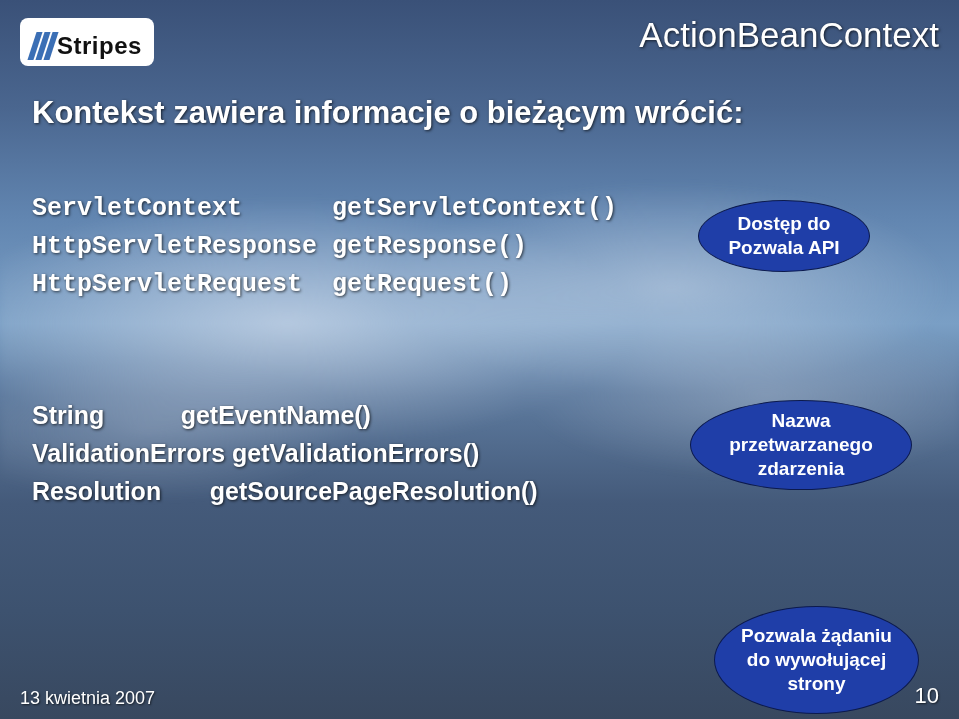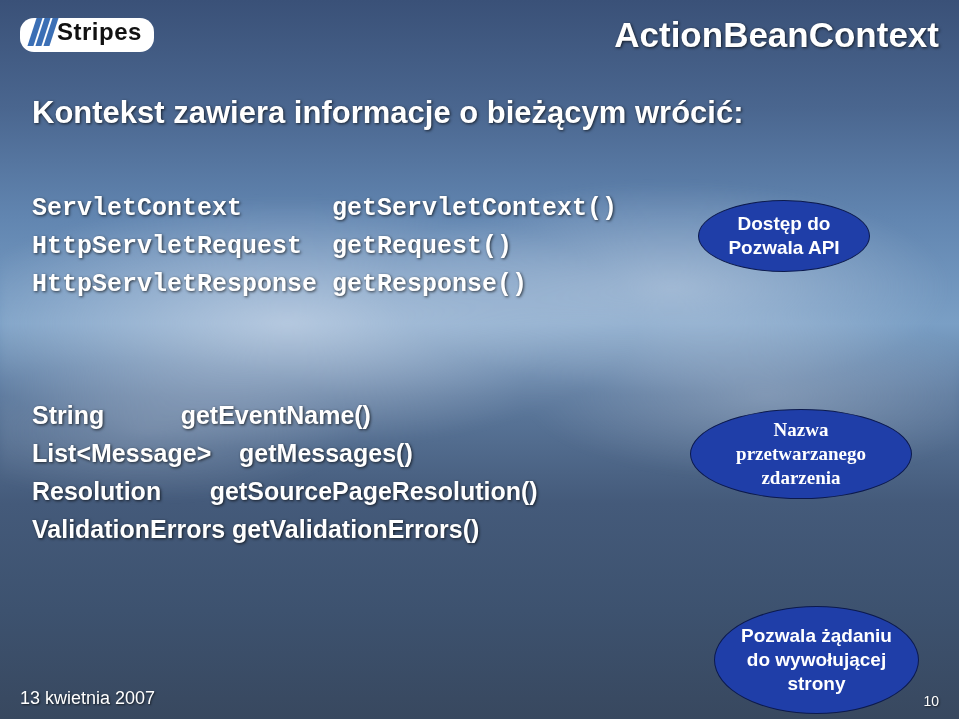--- a/index.html
+++ b/index.html
@@ -24,22 +24,22 @@
     filter: blur(4px);
   }
   .logo {
     position: absolute;
     top: 18px;
     left: 20px;
     display: flex;
     align-items: center;
     gap: 3px;
     background: #fff;
-    padding: 0 12px 6px 10px;
-    border-radius: 14px;
+    padding: 14px 12px 6px 10px;
+    border-radius: 8px;
   }
   .logo-icon {
     display: flex;
     gap: 0;
   }
   .logo-icon span {
     width: 6px;
     height: 28px;
     background: #3b6fb5;
     transform: skewX(-18deg);
@@ -50,21 +50,21 @@
     font-size: 24px;
     font-weight: bold;
     letter-spacing: 0.5px;
   }
   .title {
     position: absolute;
     top: 15px;
     right: 20px;
     color: #fff;
     font-size: 35px;
-    font-weight: bold;
+    font-weight: normal;
     text-shadow: 1px 1px 3px rgba(0,0,0,0.7);
   }
   .subtitle {
     position: absolute;
     top: 95px;
     left: 32px;
     font-size: 31px;
     font-weight: bold;
     text-shadow: 1px 1px 3px rgba(0,0,0,0.7);
   }
@@ -105,47 +105,46 @@
     font-size: 19px;
   }
   .bubble1 {
     top: 200px;
     left: 698px;
     width: 172px;
     height: 72px;
     border-radius: 50% / 50%;
   }
   .bubble2 {
-    top: 409px;
+    top: 400px;
     left: 690px;
     width: 222px;
     height: 90px;
     border-radius: 50% / 50%;
-    font-family: Liberation Serif, serif;
   }
   .bubble3 {
     top: 606px;
     left: 714px;
     width: 205px;
     height: 108px;
     border-radius: 50% / 50%;
   }
   .footer-left {
     position: absolute;
     bottom: 10px;
     left: 20px;
     font-size: 18px;
     text-shadow: 1px 1px 2px rgba(0,0,0,0.6);
     margin-top: 29px;
   }
   .footer-right {
     position: absolute;
     bottom: 10px;
     right: 20px;
-    font-size: 14px;
+    font-size: 22px;
     text-shadow: 1px 1px 2px rgba(0,0,0,0.6);
   }
 </style>
 </head>
 <body>
 
 <div class="cloud-overlay"></div>
 
 <div class="logo">
   <div class="logo-icon">
@@ -155,29 +154,28 @@
   </div>
   <span class="logo-text">Stripes</span>
 </div>
 
 <div class="title">ActionBeanContext</div>
 
 <div class="subtitle">Kontekst zawiera informacje o bieżącym wrócić:</div>
 
 <div class="block1">
   <div class="row"><span>ServletContext</span>      <span>getServletContext()</span></div>
+  <div class="row"><span>HttpServletResponse</span> <span>getResponse()</span></div>
   <div class="row"><span>HttpServletRequest</span>  <span>getRequest()</span></div>
-  <div class="row"><span>HttpServletResponse</span> <span>getResponse()</span></div>
 </div>
 
 <div class="block2">
   <div class="row"><span>String</span>           <span>getEventName()</span></div>
-  <div class="row"><span>List&lt;Message&gt;</span>    <span>getMessages()</span></div>
+  <div class="row"><span>ValidationErrors</span> <span>getValidationErrors()</span></div>
   <div class="row"><span>Resolution</span>       <span>getSourcePageResolution()</span></div>
-  <div class="row"><span>ValidationErrors</span> <span>getValidationErrors()</span></div>
 </div>
 
 <div class="bubble bubble1">
     <span>Dostęp do Pozwala API</span>
   </div>
 <div class="bubble bubble2">
     <span>Nazwa przetwarzanego zdarzenia</span>
   </div>
 <div class="bubble bubble3">
     <span>Pozwala żądaniu do wywołującej strony</span>

